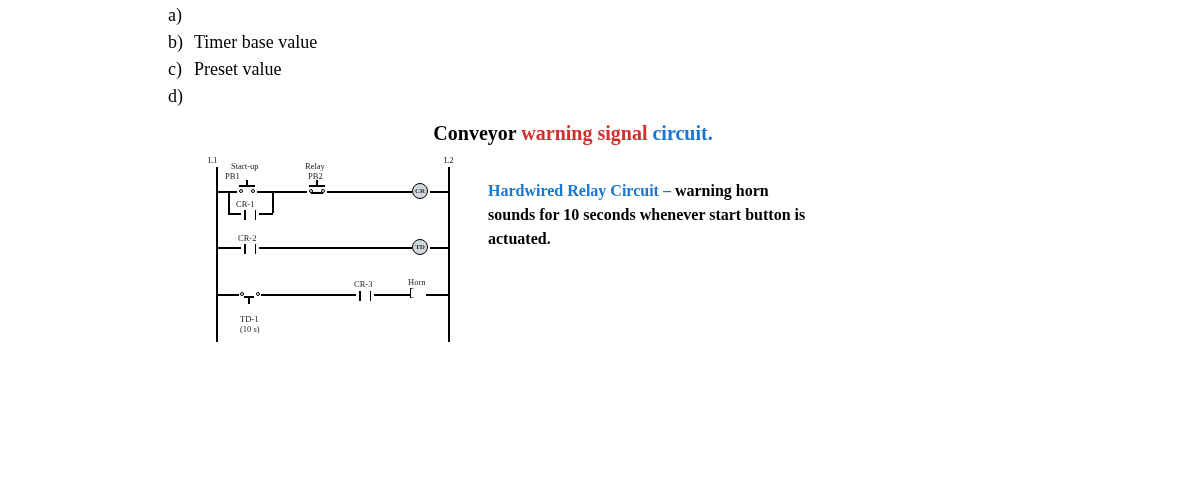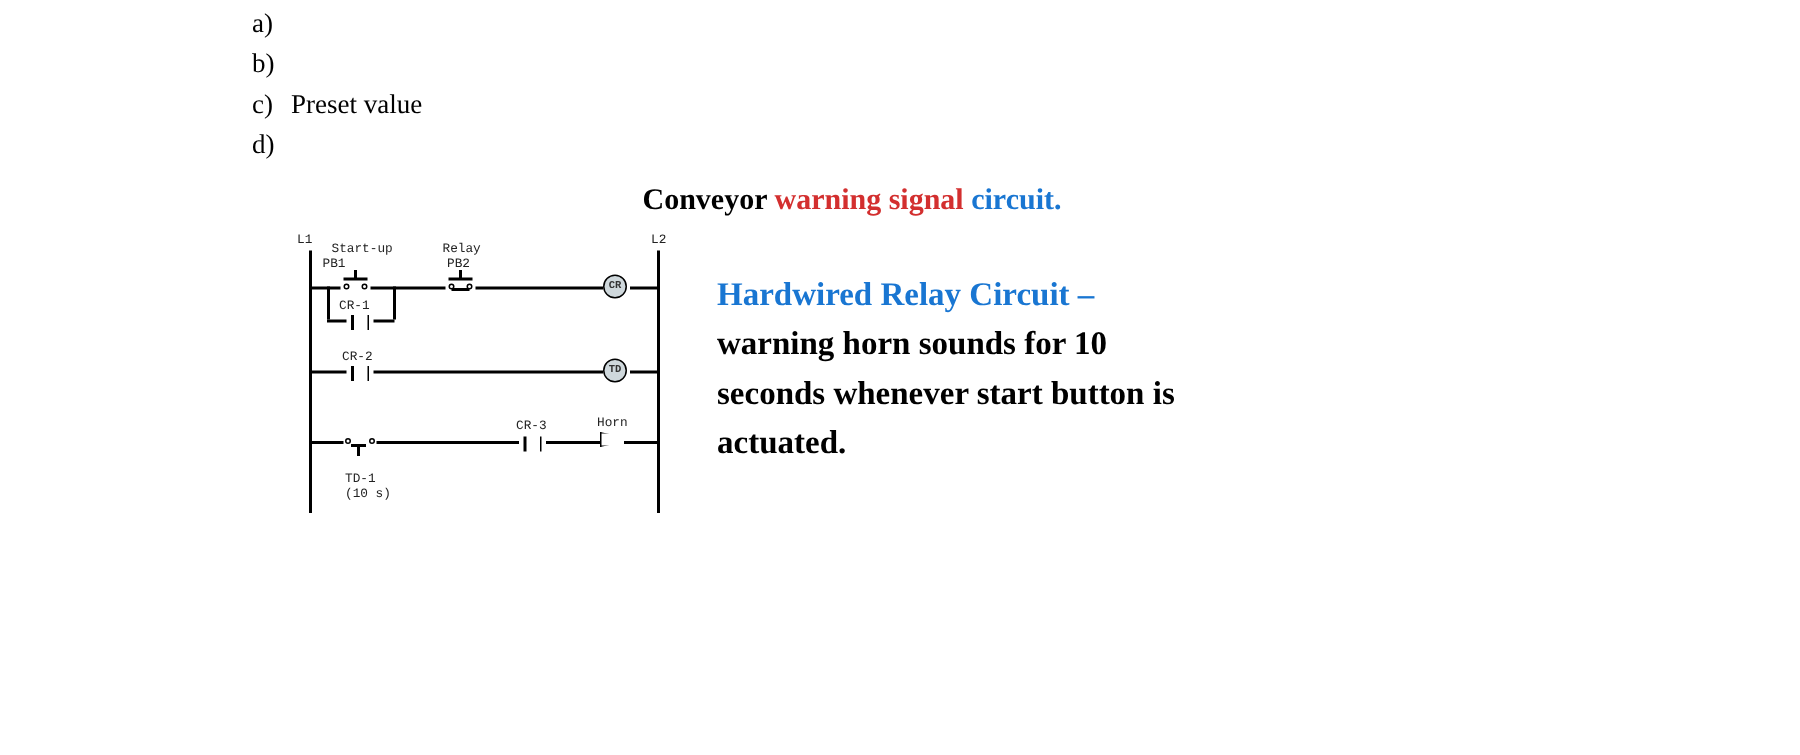--- a/index.html
+++ b/index.html
@@ -51,28 +51,28 @@
     .diagram-title .black { color: #000; }
     .lower {
       display: flex;
       align-items: flex-start;
       gap: 30px;
     }
     .circuit {
       width: 250px;
       height: 200px;
       position: relative;
-      font-family: Liberation Mono, monospace;
+      font-family: Liberation Serif, serif;
       font-size: 9px;
       color: #333;
-      margin-left: 30px;
+      margin-left: 40px;
     }
     .description {
       font-weight: bold;
-      font-size: 22px;
+      font-size: 16px;
       line-height: 1.5;
       max-width: 320px;
       padding-top: 20px;
     }
     .desc-title { color: #1976d2; }
     
     .rail { position: absolute; background: #000; }
     .rail-l { left: 8px; top: 8px; width: 1.5px; height: 175px; }
     .rail-r { left: 240px; top: 8px; width: 1.5px; height: 175px; }
     .wire { position: absolute; background: #000; height: 1.5px; }
@@ -131,20 +131,21 @@
 </head>
 <body>
 
 <div class="content">
   <div class="question-list">
     <div class="question-item">
       <span class="q-marker">a)</span>
     </div>
     <div class="question-item">
       <span class="q-marker">b)</span>
+      <span>Timer base value</span>
     </div>
     <div class="question-item">
       <span class="q-marker">c)</span>
       <span>Preset value</span>
     </div>
     <div class="question-item">
       <span class="q-marker">d)</span>
     </div>
   </div>
 

